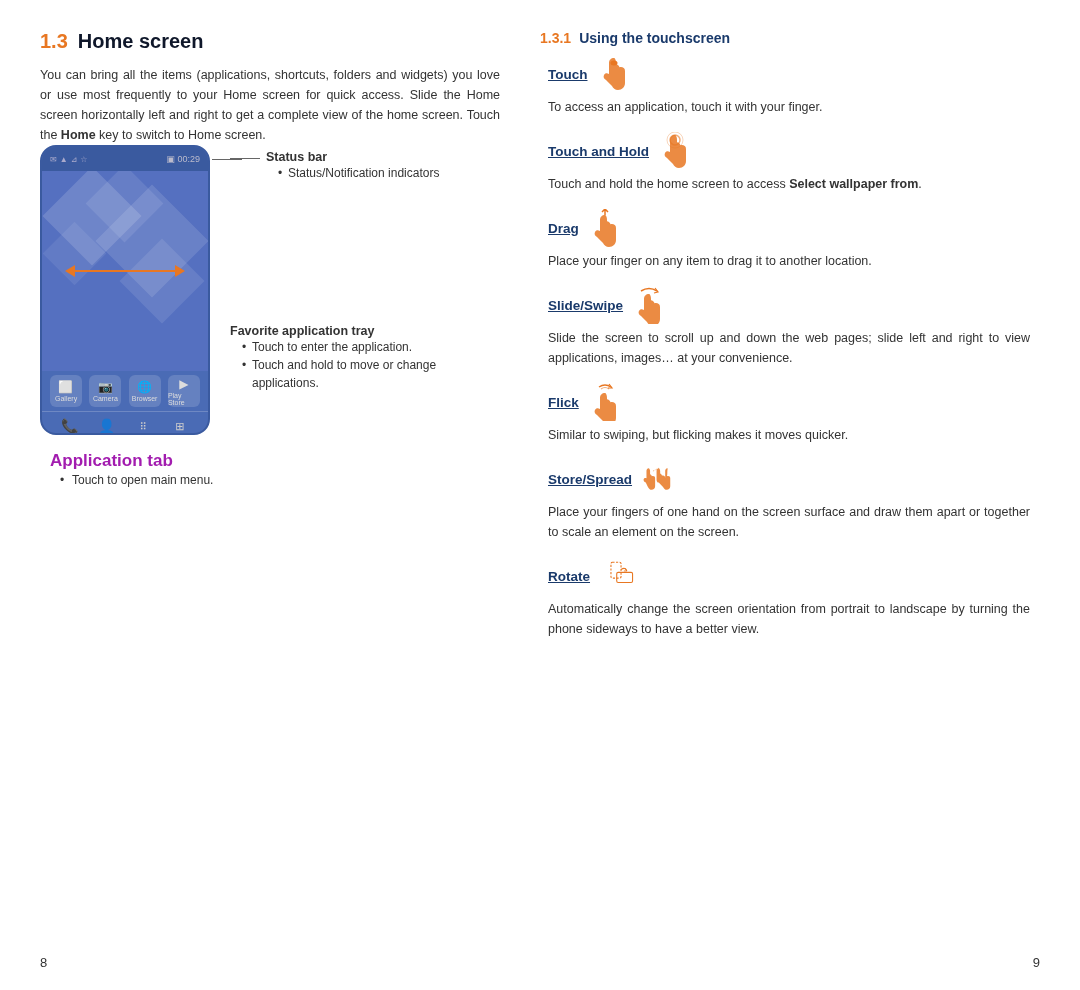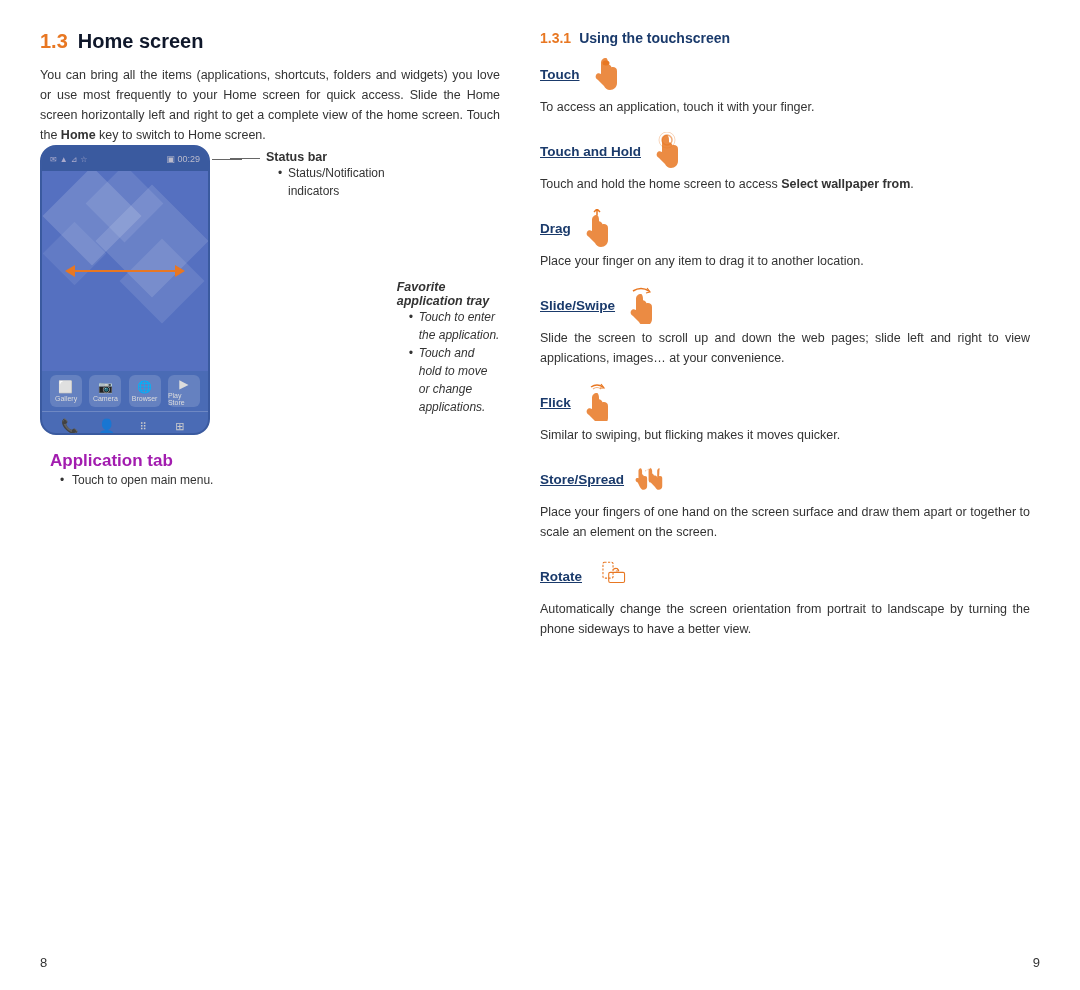--- a/index.html
+++ b/index.html
@@ -169,21 +169,21 @@
       width: 28px;
       height: 20px;
       display: flex;
       align-items: center;
       justify-content: center;
       font-size: 14px;
       color: #ccc;
     }
     .diagram-labels {
       display: flex;
-      flex-direction: row;
+      flex-direction: column;
       gap: 12px;
       padding-top: 5px;
     }
     .diagram-label-title {
       font-weight: bold;
       color: #333;
       font-size: 12.5px;
     }
     .diagram-label-bullet {
       padding-left: 12px;
@@ -228,20 +228,21 @@
     }
     
     .subsection-header {
       display: flex;
       align-items: baseline;
       gap: 8px;
       margin-bottom: 10px;
     }
     .gesture-item {
       margin-bottom: 16px;
+      margin-left: 8px;
     }
     .gesture-title-row {
       display: flex;
       align-items: center;
       gap: 8px;
       margin-bottom: 5px;
     }
     .gesture-title {
       color: #1a3a6b;
       font-size: 13.5px;
@@ -359,21 +360,21 @@
         <div style="display:flex; align-items:flex-start; gap:6px; margin-top:0px;">
           <div style="width:30px; height:1px; background:#666; margin-top:8px; flex-shrink:0;"></div>
           <div>
             <div class="diagram-label-title">Status bar</div>
             <ul class="diagram-label-bullet">
               <li>Status/Notification indicators</li>
             </ul>
           </div>
         </div>
 
-        <div style="margin-top: 130px; font-style: italic;">
+        <div style="margin-top: 130px;">
           <div class="diagram-label-title">Favorite application tray</div>
           <ul class="diagram-label-bullet">
             <li>Touch to enter the application.</li>
             <li>Touch and hold to move or change applications.</li>
           </ul>
         </div>
       </div>
     </div>
 
     <div class="app-tab-section" style="margin-top: 6px; margin-left: 10px;">

